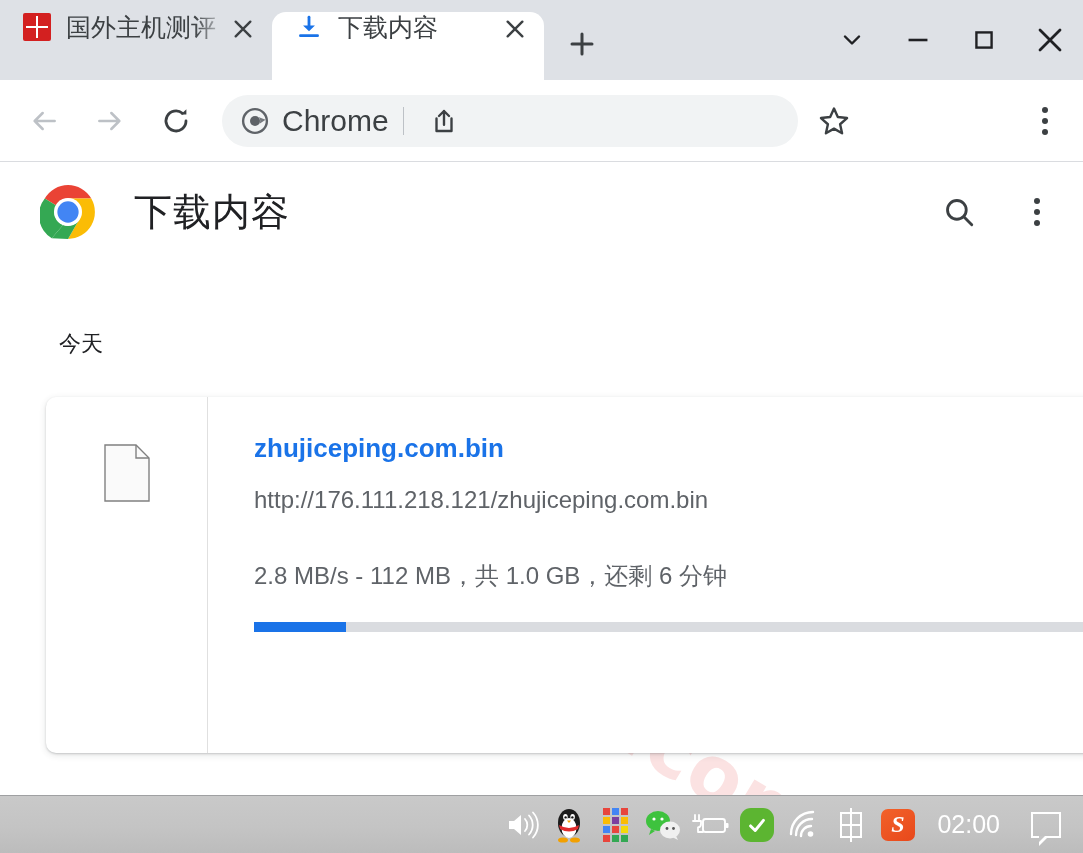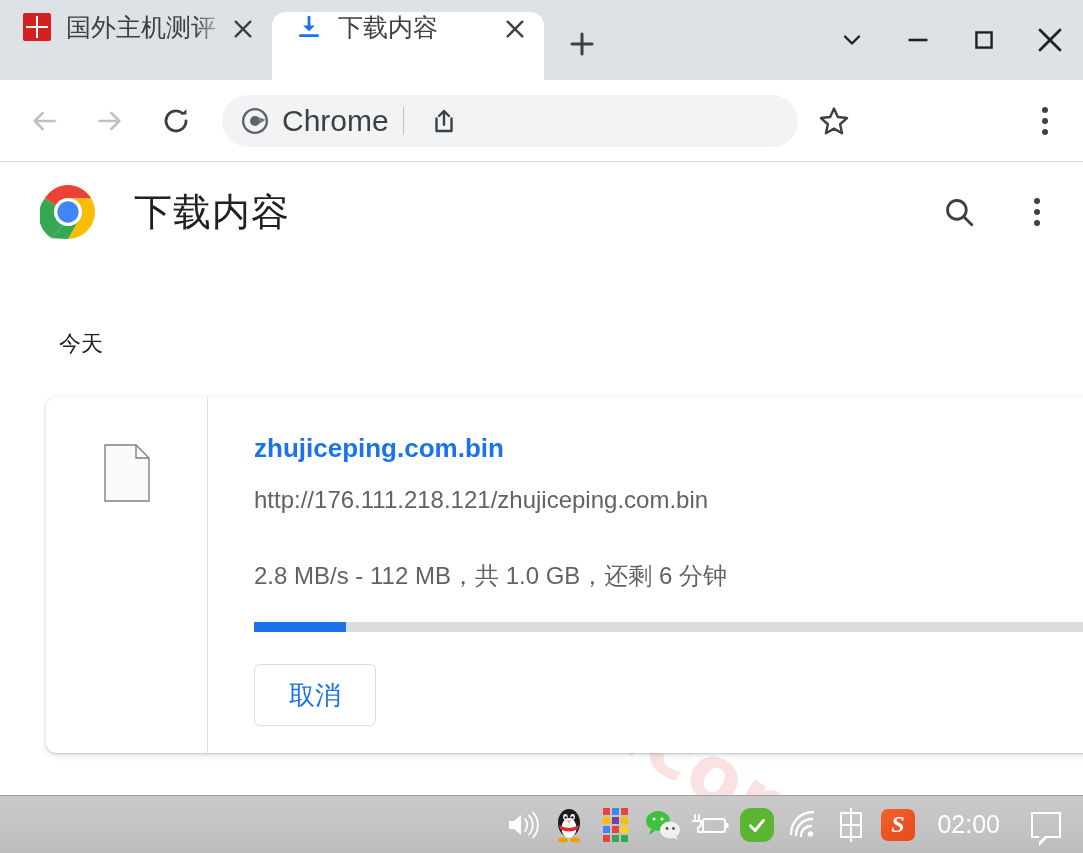--- a/index.html
+++ b/index.html
@@ -457,21 +457,20 @@
         </svg>
       </div>
       <div class="dl-info-col">
         <div class="dl-filename">zhujiceping.com.bin</div>
         <div class="dl-url">http://176.111.218.121/zhujiceping.com.bin</div>
         <div class="dl-status">2.8 MB/s - 112 MB，共 1.0 GB，还剩 6 分钟</div>
         <div class="progress-track">
           <div class="progress-fill" id="progressFill" style="width: 11%; background: rgb(26, 115, 232);"></div>
         </div>
         <div class="dl-buttons">
-          <button class="dl-btn">取消</button>
         </div>
       </div>
     </div>
   </div>
 
   <div class="taskbar">
 
     <div class="tray-item">
       <svg width="34" height="30" viewBox="0 0 34 30">
         <path d="M4 11 H9 L16 5 V25 L9 19 H4 Z" fill="#ffffff"></path>

